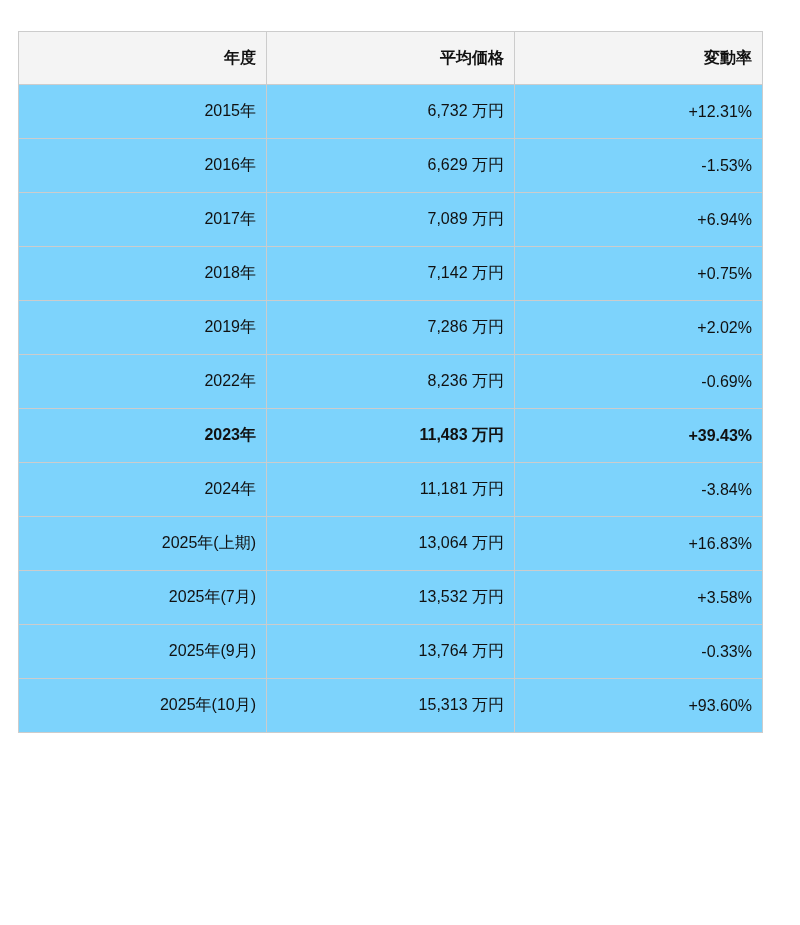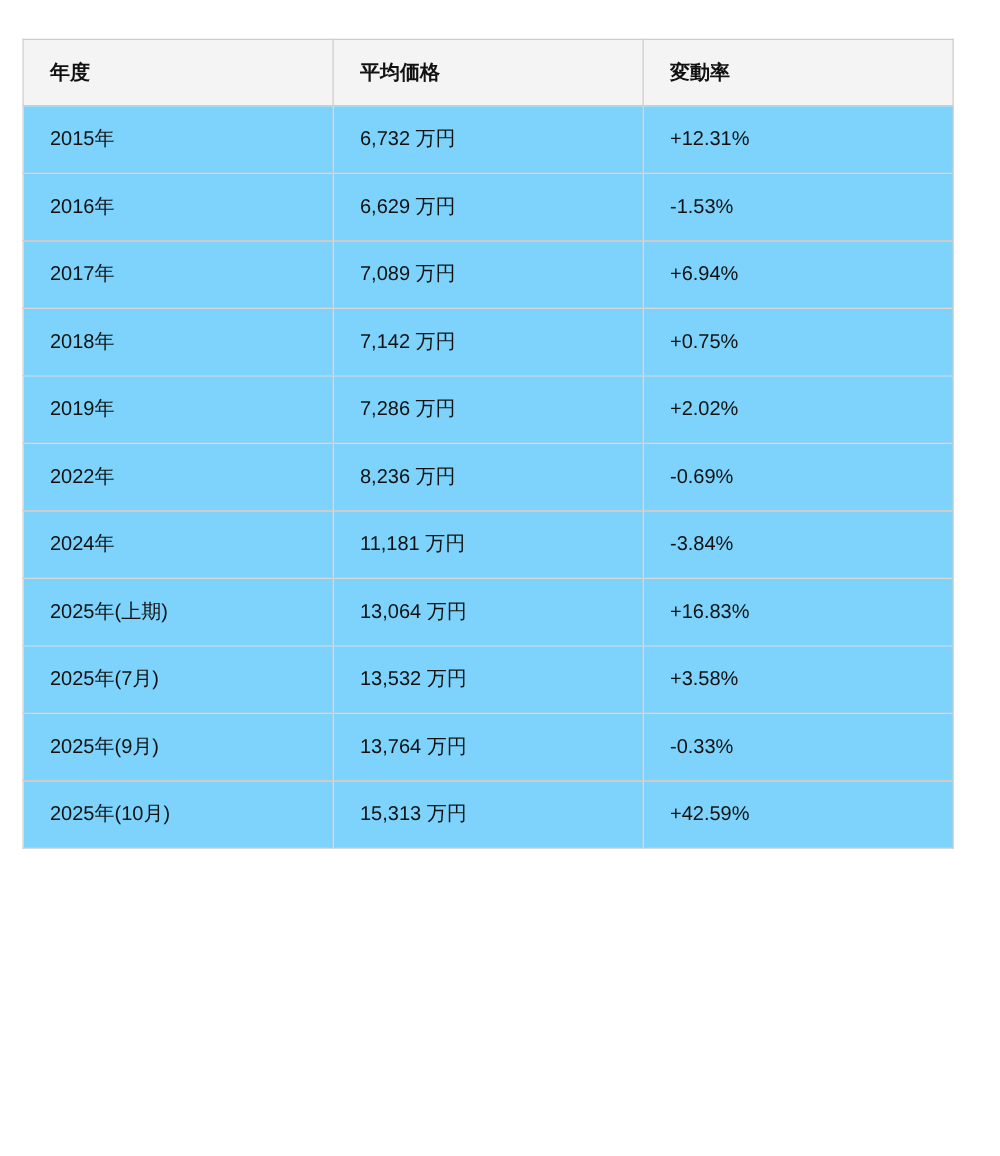--- a/index.html
+++ b/index.html
@@ -22,21 +22,21 @@
     width: 745px;
   }
   table.price-table {
     border-collapse: collapse;
     width: 100%;
     table-layout: fixed;
   }
   table.price-table th,
   table.price-table td {
     border: 1px solid #cccccc;
-    text-align: left;
+    text-align: right;
     vertical-align: middle;
     padding: 0 10px 0 21px;
     font-size: 16px;
     color: #111111;
     white-space: nowrap;
     overflow: hidden;
   }
   table.price-table th {
     background: #f4f4f4;
     height: 52px;
@@ -89,20 +89,25 @@
           <tr>
             <td>2019年</td>
             <td>7,286 万円</td>
             <td>+2.02%</td>
           </tr>
           <tr>
             <td>2022年</td>
             <td>8,236 万円</td>
             <td>-0.69%</td>
           </tr>
+          <tr class="bold-row">
+            <td>2023年</td>
+            <td>11,483 万円</td>
+            <td>+39.43%</td>
+          </tr>
           <tr>
             <td>2024年</td>
             <td>11,181 万円</td>
             <td>-3.84%</td>
           </tr>
           <tr>
             <td>2025年(上期)</td>
             <td>13,064 万円</td>
             <td>+16.83%</td>
           </tr>
@@ -112,18 +117,18 @@
             <td>+3.58%</td>
           </tr>
           <tr>
             <td>2025年(9月)</td>
             <td>13,764 万円</td>
             <td>-0.33%</td>
           </tr>
           <tr>
             <td>2025年(10月)</td>
             <td>15,313 万円</td>
-            <td>+42.59%</td>
+            <td>+93.60%</td>
           </tr>
         </tbody>
     </table>
   </div>
 </div>
 
 </body></html>

